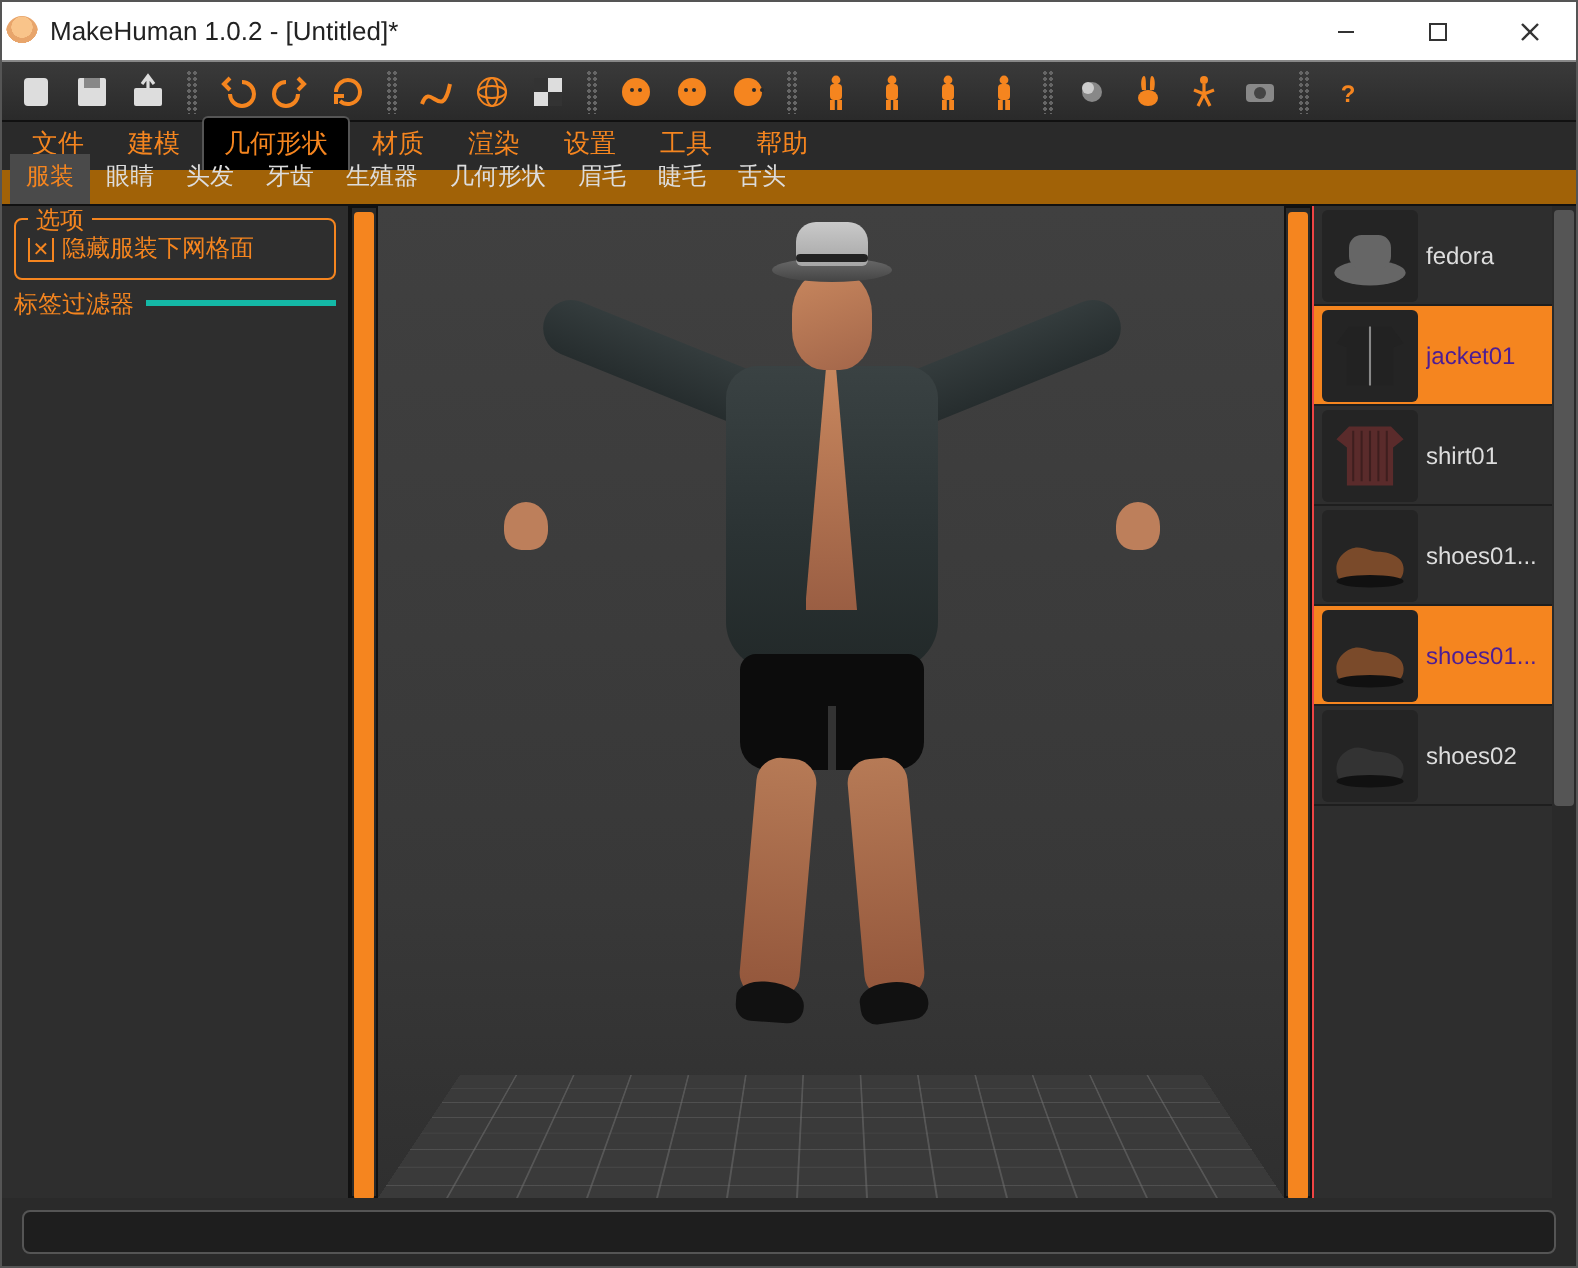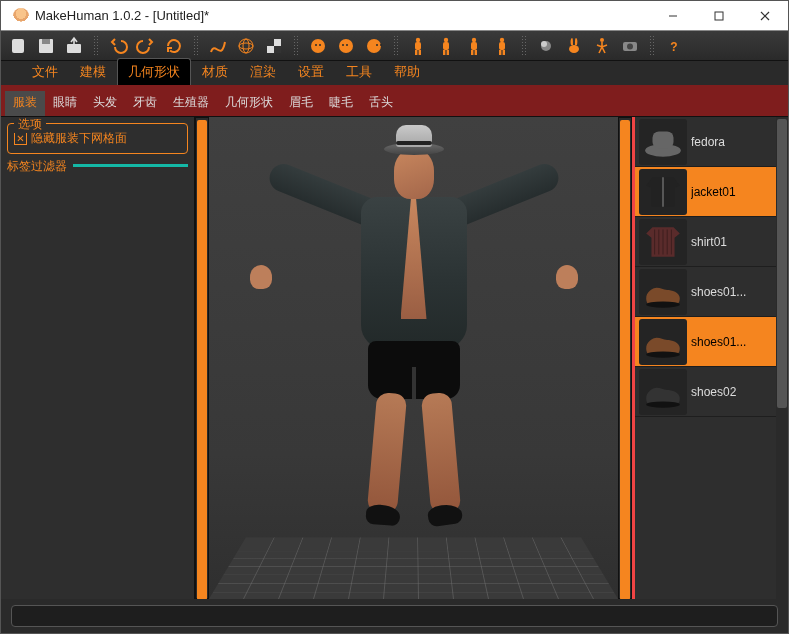--- a/index.html
+++ b/index.html
@@ -1,34 +1,34 @@
 <!DOCTYPE html>
 <html><head>
 <meta charset="utf-8">
 <style>
 *{box-sizing:border-box;margin:0;padding:0;font-family:"Microsoft YaHei",Arial,sans-serif;font-size:12px;user-select:none}
 body{width:789px;height:634px;background:#fff;overflow:hidden}
 .window{width:100%;height:100%;display:flex;flex-direction:column;border:1px solid #555}
-.titlebar{height:30px;background:#fff;display:flex;align-items:center;padding-left:12px;border-bottom:1px solid #888}
+.titlebar{height:30px;background:#fff;display:flex;align-items:center;padding-left:2px;border-bottom:1px solid #888}
 .titlebar .app-icon{width:16px;height:16px;background:radial-gradient(circle at 50% 35%,#f9c48a 0 40%,#e8a56b 41% 60%,transparent 61%);border-radius:50%;margin-right:6px}
 .titlebar .title{flex:1;color:#222;font-size:13px}
 .win-btns{display:flex;height:100%}
 .win-btn{width:46px;height:100%;display:flex;align-items:center;justify-content:center;color:#333}
 .content{flex:1;display:flex;flex-direction:column;background:#2e2e2e;color:#ddd}
 .toolbar{height:30px;background:linear-gradient(180deg,#3a3a3a,#2a2a2a);display:flex;align-items:center;padding:0 4px;gap:2px;border-bottom:1px solid #111}
 .tbtn{width:26px;height:24px;display:flex;align-items:center;justify-content:center;border-radius:3px}
 .tdots{width:6px;height:22px;background:radial-gradient(circle,#666 1px,transparent 1px);background-size:3px 3px;margin:0 4px}
-.menu-tabs{height:24px;display:flex;background:#2a2a2a;padding-left:20px;align-items:end}
+.menu-tabs{height:24px;display:flex;background:#2a2a2a;padding-left:4px;align-items:end}
 .mtab{color:#f5851f;padding:4px 10px 4px;border:1px solid transparent;border-bottom:none;cursor:pointer;font-size:13px}
 .mtab.active{background:#000000;border-color:#555;border-radius:3px 3px 0 0}
-.sub-tabs{height:32px;display:flex;background:#7f1d1d;padding-left:4px;align-items:end;border-bottom:1px solid #111}
+.sub-tabs{height:18px;display:flex;background:#a16207;padding-left:4px;align-items:end;border-bottom:1px solid #111}
 .stab{padding:3px 8px;color:#ddd;cursor:pointer;border-bottom:2px solid transparent;font-size:12px}
 .stab.active{background:#4a4a4a;color:#f5851f}
 .body{flex:1;display:flex;overflow:hidden}
-.left-panel{width:194px;background:#2e2e2e;padding:6px;border-right:1px solid #111}
+.left-panel{width:174px;background:#2e2e2e;padding:6px;border-right:1px solid #111}
 .opt-group{border:1px solid #f5851f;border-radius:4px;padding:6px;margin-bottom:10px;position:relative}
 .opt-title{position:absolute;top:-8px;left:6px;background:#2e2e2e;padding:0 4px;color:#f5851f;font-size:12px}
 .check-row{display:flex;align-items:center;gap:4px;color:#f5851f;font-size:12px}
 .checkbox{width:13px;height:13px;border:1px solid #f5851f;display:flex;align-items:center;justify-content:center;color:#f5851f;font-size:10px}
 .filter-bar{border-top:3px solid #14b8a6;position:relative;margin-top:6px}
 .filter-title{position:absolute;top:-9px;left:0;background:#2e2e2e;padding-right:6px;color:#f5851f;font-size:12px}
 .viewport{flex:1;display:flex;position:relative;background:#333}
 .vscroll{width:14px;background:#2a2a2a;border:1px solid #111;position:relative}
 .vscroll .thumb{position:absolute;left:1px;right:1px;top:2px;height:100%;background:#f5851f;border-radius:2px}
 .canvas{flex:1;position:relative;background:linear-gradient(180deg,#404040 0%,#383838 70%,#2f2f2f 100%);overflow:hidden}
@@ -49,24 +49,24 @@
 .hand.l{left:-4px}
 .hand.r{right:-4px}
 .shorts{position:absolute;left:50%;top:216px;transform:translateX(-50%);width:92px;height:58px;background:#0c0c0c;border-radius:8px 8px 14px 14px}
 .shorts::before{content:"";position:absolute;left:50%;top:26px;width:4px;height:32px;background:#333;transform:translateX(-50%)}
 .leg{position:absolute;top:268px;width:30px;height:120px;background:linear-gradient(180deg,#b67a56,#93563b);border-radius:12px}
 .leg.l{left:118px;transform:rotate(5deg)}
 .leg.r{right:118px;transform:rotate(-5deg)}
 .shoe{position:absolute;top:380px;width:34px;height:20px;background:#111;border-radius:40% 55% 8px 8px}
 .shoe.l{left:112px;transform:rotate(4deg)}
 .shoe.r{right:112px;transform:rotate(-8deg)}
-.right-panel{width:156px;background:#2e2e2e;display:flex;border-left:3px solid #ef4444}
+.right-panel{width:132px;background:#2e2e2e;display:flex;border-left:1px solid #ef4444}
 .asset-list{flex:1;overflow:hidden}
 .asset{height:50px;display:flex;align-items:center;gap:4px;padding:2px 4px;border-bottom:1px solid #1e1e1e;cursor:pointer}
-.asset.sel{background:#f5851f;color:#000000}
+.asset.sel{background:#f5851f;color:#4c1d95}
 .asset .thumb{width:48px;height:46px;background:#242424;border-radius:3px;display:flex;align-items:center;justify-content:center;overflow:hidden}
 .asset .label{flex:1;white-space:nowrap;overflow:hidden;text-overflow:ellipsis;font-size:12px}
 .rscroll{width:12px;background:#2a2a2a;position:relative}
 .rscroll .thumb{position:absolute;left:1px;right:1px;top:2px;height:60%;background:#555;border-radius:2px}
 .statusbar{height:34px;background:#2a2a2a;padding:6px 10px}
 .status-box{width:100%;height:100%;border:1px solid #555;border-radius:4px;background:#1e1e1e}
 .ico{width:20px;height:20px;display:block}
 svg{display:block}
 </style>
 </head>

